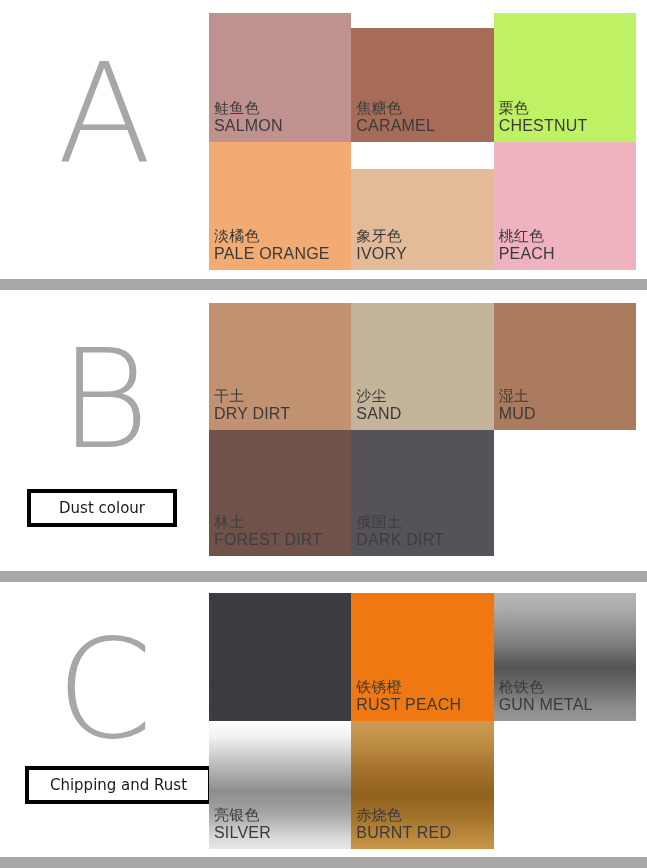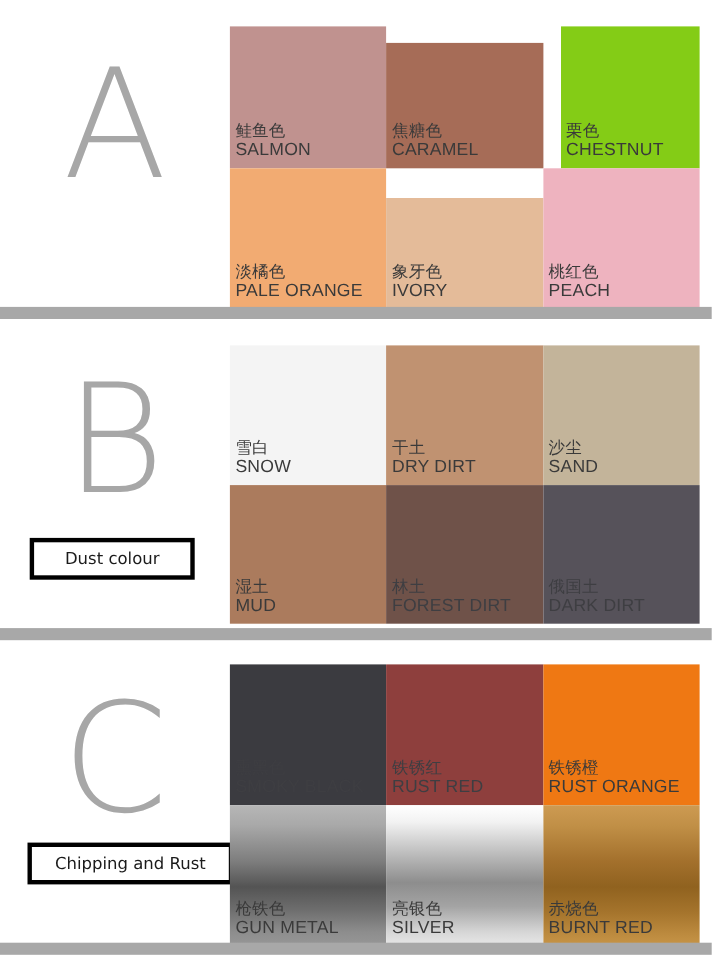--- a/index.html
+++ b/index.html
@@ -65,21 +65,21 @@
     padding: 0 12px;
   }
   .section-a .label-box { left: 22px; top: 170px; height: 38px; width: 150px; }
   .section-b .label-box { left: 27px; top: 186px; height: 38px; width: 150px; }
   .section-c .label-box { left: 25px; top: 173px; height: 38px; width: 187px; }
 
   
   .swatch-grid {
     position: absolute;
     left: 209px;
-    top: 11px;
+    top: 0;
     width: 427px;
     height: 100%;
     display: grid;
     grid-template-columns: repeat(3, 1fr);
     grid-template-rows: repeat(2, 1fr);
     text-decoration: underline;
   }
   .swatch {
     position: relative;
     overflow: hidden;
@@ -133,21 +133,21 @@
         <span class="cn">鲑鱼色</span>
         <span class="en">SALMON</span>
       </div>
     </div>
     <div class="swatch" style="background: rgb(166, 108, 87); margin-top: 15px;">
       <div class="swatch-text">
         <span class="cn">焦糖色</span>
         <span class="en">CARAMEL</span>
       </div>
     </div>
-    <div class="swatch" style="background: #84cc16; margin-left: 16px;">
+    <div class="swatch" style="background: #bef264;">
       <div class="swatch-text">
         <span class="cn">栗色</span>
         <span class="en">CHESTNUT</span>
       </div>
     </div>
     <div class="swatch" style="background: rgb(242, 171, 114);">
       <div class="swatch-text">
         <span class="cn">淡橘色</span>
         <span class="en">PALE ORANGE</span>
       </div>
@@ -168,26 +168,20 @@
 </div>
 
 <div class="divider divider-1"></div>
 
 <div class="section section-b">
   <div class="marker-col">
     <div class="big-letter">B</div>
     <div class="label-box">Dust colour</div>
   </div>
   <div class="swatch-grid">
-    <div class="swatch" style="background: rgb(244, 244, 244);">
-      <div class="swatch-text">
-        <span class="cn">雪白</span>
-        <span class="en">SNOW</span>
-      </div>
-    </div>
     <div class="swatch" style="background: rgb(192, 146, 113);">
       <div class="swatch-text">
         <span class="cn">干土</span>
         <span class="en">DRY DIRT</span>
       </div>
     </div>
     <div class="swatch" style="background: rgb(195, 180, 154);">
       <div class="swatch-text">
         <span class="cn">沙尘</span>
         <span class="en">SAND</span>
@@ -221,30 +215,24 @@
     <div class="big-letter">C</div>
     <div class="label-box">Chipping and Rust</div>
   </div>
   <div class="swatch-grid">
     <div class="swatch on-dark" style="background: rgb(59, 59, 64);">
       <div class="swatch-text">
         <span class="cn">熏黑色</span>
         <span class="en">SMOKY BLACK</span>
       </div>
     </div>
-    <div class="swatch on-dark" style="background: rgb(142, 63, 61);">
-      <div class="swatch-text">
-        <span class="cn">铁锈红</span>
-        <span class="en">RUST RED</span>
-      </div>
-    </div>
     <div class="swatch" style="background: rgb(239, 120, 19);">
       <div class="swatch-text">
         <span class="cn">铁锈橙</span>
-        <span class="en">RUST ORANGE</span>
+        <span class="en">RUST PEACH</span>
       </div>
     </div>
     <div class="swatch" style="background: linear-gradient(rgb(182, 182, 182) 0%, rgb(169, 169, 169) 14%, rgb(125, 125, 125) 40%, rgb(84, 84, 84) 58%, rgb(109, 109, 109) 74%, rgb(141, 141, 141) 90%, rgb(151, 151, 151) 100%);">
       <div class="swatch-text">
         <span class="cn">枪铁色</span>
         <span class="en">GUN METAL</span>
       </div>
     </div>
     <div class="swatch" style="background: linear-gradient(rgb(255, 255, 255) 0%, rgb(242, 242, 242) 12%, rgb(185, 185, 185) 36%, rgb(141, 141, 141) 55%, rgb(164, 164, 164) 72%, rgb(214, 214, 214) 90%, rgb(232, 232, 232) 100%);">
       <div class="swatch-text">

